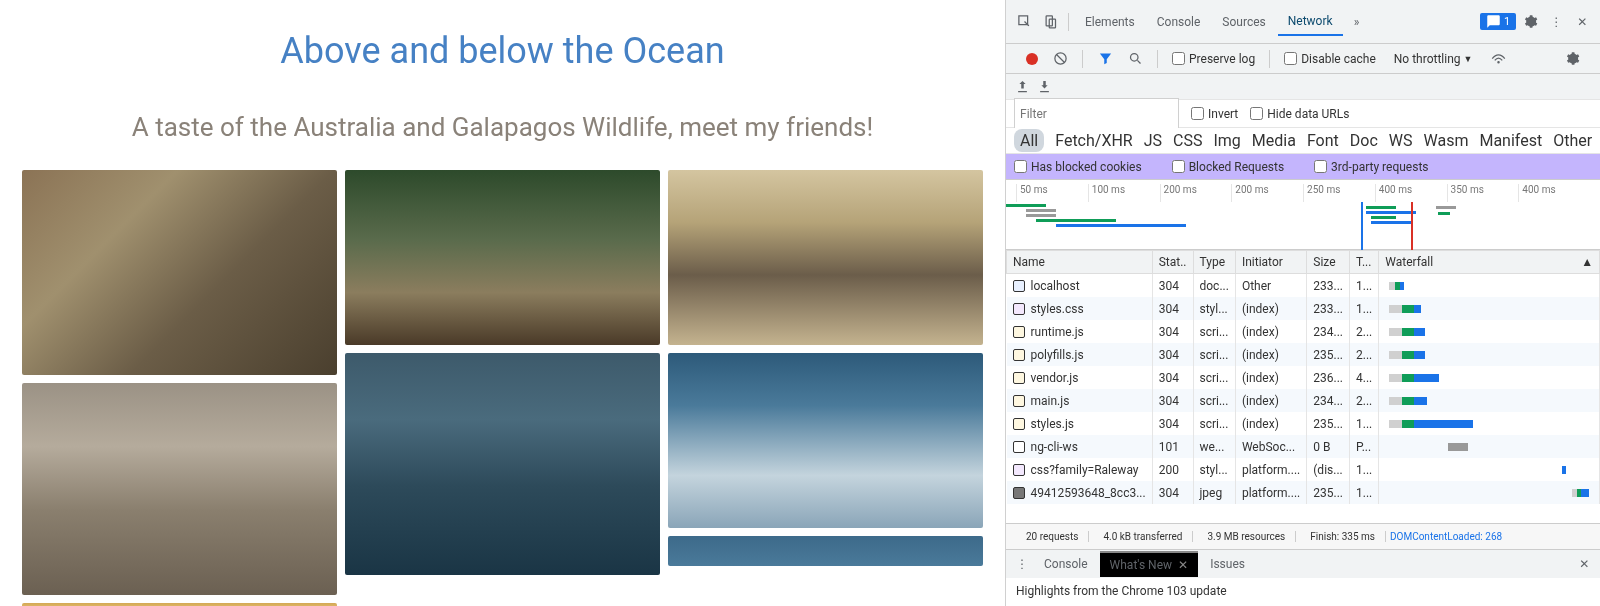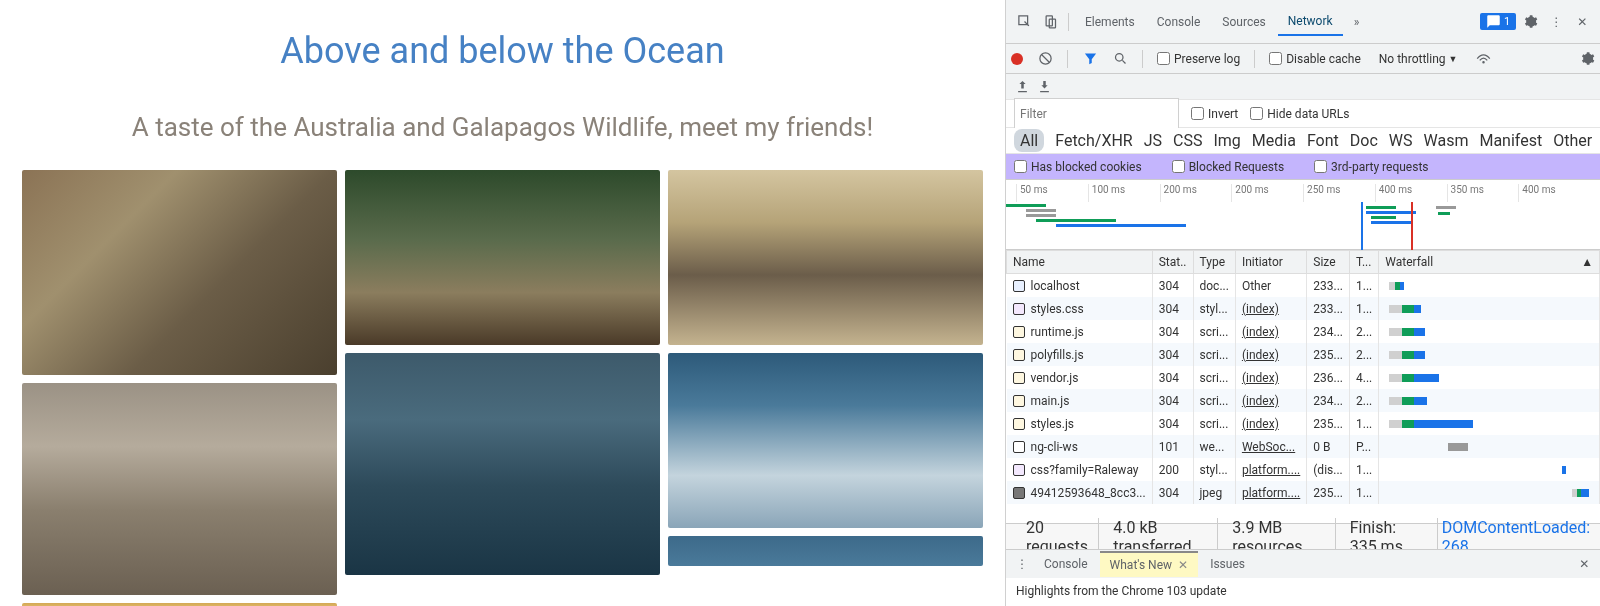--- a/index.html
+++ b/index.html
@@ -20,21 +20,21 @@
 .col{display:flex;flex-direction:column;gap:8px}
 
 .devtools{flex:1;display:flex;flex-direction:column;background:#f1f3f4;font-size:12px;color:#333;border-left:1px solid #d0d0d0}
 .dt-top{display:flex;align-items:center;height:44px;background:#f1f3f4;border-bottom:1px solid #ccc;padding:0 6px;gap:2px}
 .dt-top .ico{width:24px;height:24px;display:flex;align-items:center;justify-content:center;color:#5f6368;cursor:pointer}
 .dt-top .tab{padding:6px 10px;color:#5f6368;cursor:pointer}
 .dt-top .tab.active{color:#0c4a6e;border-bottom:2px solid #1a73e8}
 .dt-top .spacer{flex:1}
 .dt-top .badge{background:#1a73e8;color:#fff;padding:1px 6px;border-radius:2px;font-size:11px;display:flex;align-items:center;gap:3px}
 
-.dt-toolbar{display:flex;align-items:center;height:30px;background:#f1f3f4;border-bottom:1px solid #ccc;padding:0 5px;gap:14px}
+.dt-toolbar{display:flex;align-items:center;height:30px;background:#f1f3f4;border-bottom:1px solid #ccc;padding:0 20px;gap:14px}
 .dt-toolbar .rec{width:12px;height:12px;border-radius:50%;background:#d93025}
 .dt-toolbar .ico{color:#5f6368;cursor:pointer;width:16px;height:16px;display:flex;align-items:center;justify-content:center}
 .dt-toolbar .sep{width:1px;height:18px;background:#ccc}
 .dt-toolbar .chk{display:flex;align-items:center;gap:4px}
 .dt-toolbar input[type=checkbox]{width:13px;height:13px}
 .dt-toolbar .sel{padding:2px 4px;display:flex;align-items:center;gap:3px}
 
 .dt-row2{display:flex;align-items:center;height:26px;padding:0 8px;gap:6px;border-bottom:1px solid #e5e5e5}
 .dt-row2 .ico{color:#5f6368;cursor:pointer;width:16px;height:16px;display:flex;align-items:center;justify-content:center}
 
@@ -66,35 +66,35 @@
 .dt-table .c-init{width:58px}
 .dt-table .c-size{width:40px}
 .dt-table .c-time{width:22px}
 .dt-table .c-wf{}
 .dt-table .icon-box{display:inline-block;width:12px;height:12px;border:1px solid;margin-right:6px;vertical-align:middle;border-radius:2px}
 .ib-doc{border-color:#1a73e8;background:#e8f0fe}
 .ib-css{border-color:#9334e6;background:#f3e8fd}
 .ib-js{border-color:#e37400;background:#fef7e0}
 .ib-ws{border-color:#888;background:#fff}
 .ib-img{border-color:#555;background:#777}
-.dt-table a{color:#333;text-decoration:underline}
+.dt-table a{color:#333;}
 .wf-cell{position:relative;height:17px}
 .wf-bar{position:absolute;top:5px;height:8px}
 .wf-q{background:#d0d0d0}
 .wf-w{background:#0f9d58}
 
-.dt-status{display:flex;align-items:center;height:26px;padding:0 10px;gap:4px;border-top:1px solid #ccc;background:#f7f7f7;font-size:16px}
+.dt-status{display:flex;align-items:center;height:26px;padding:0 10px;gap:4px;border-top:1px solid #ccc;background:#f7f7f7;font-size:10px}
 .dt-status .seg{padding:0 10px;border-right:1px solid #ccc}
 .dt-status .dcl{color:#1a73e8}
 
 .dt-drawer{border-top:1px solid #ccc;background:#f1f3f4}
 .dt-drawer .tabs{display:flex;align-items:center;height:28px;padding:0 6px;gap:2px}
 .dt-drawer .tabs .ico{width:20px;color:#5f6368;cursor:pointer;display:flex;align-items:center;justify-content:center}
 .dt-drawer .tabs .tab{padding:5px 10px;color:#5f6368;cursor:pointer}
-.dt-drawer .tabs .tab.active{background:#fef9c3;border-top:2px solid #888;position:relative}
+.dt-drawer .tabs .tab.active{background:#000000;border-top:2px solid #888;position:relative}
 .dt-drawer .tabs .tab .x{margin-left:6px;color:#888}
 .dt-drawer .tabs .spacer{flex:1}
 .dt-drawer .content{background:#fff;padding:6px 10px;height:28px;font-size:12px}
 
 svg{width:15px;height:15px}
 </style>
 </head>
 <body>
 
 <div class="page">

